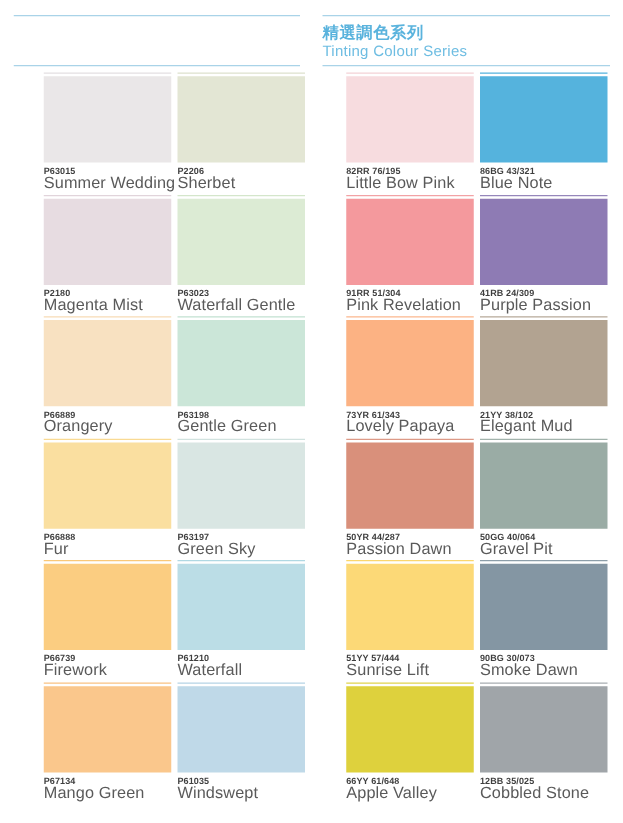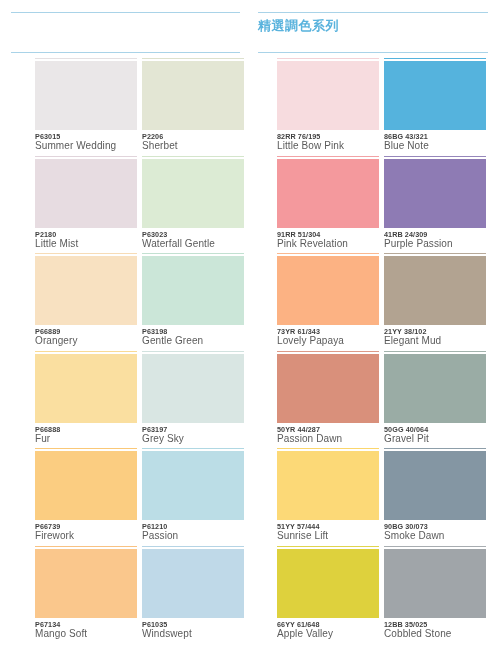--- a/index.html
+++ b/index.html
@@ -111,21 +111,21 @@
   }
   .code {
     font-size: 7.2px;
     font-weight: bold;
     color: #3f3f3f;
     line-height: 9px;
     letter-spacing: 0.1px;
     white-space: nowrap;
   }
   .name {
-    font-size: 10px;
+    font-size: 13px;
     font-weight: normal;
     color: #5a5a5a;
     line-height: 9.5px;
     letter-spacing: 0.1px;
     white-space: nowrap;
   }
 </style>
 </head>
 <body>
 
@@ -134,20 +134,21 @@
   <div class="header">
     <div class="hdr-col left">
       <div class="rule-top"></div>
       <div class="hdr-body"></div>
       <div class="rule-bottom"></div>
     </div>
     <div class="hdr-col right">
       <div class="rule-top"></div>
       <div class="hdr-body">
         <div class="title-cn">精選調色系列</div>
+        <div class="title-en">Tinting Colour Series</div>
       </div>
       <div class="rule-bottom"></div>
     </div>
   </div>
 
   <div class="grid" id="swatch-grid">
       <div class="row">
         <div class="cell c0">
           <div class="divider" style="background: rgb(228, 224, 226);"></div>
           <div class="chip" style="background: rgb(234, 231, 232);"></div>
@@ -180,21 +181,21 @@
             <div class="name">Blue Note</div>
           </div>
         </div>
       </div>
       <div class="row">
         <div class="cell c0">
           <div class="divider" style="background: rgb(225, 212, 219);"></div>
           <div class="chip" style="background: rgb(231, 220, 225);"></div>
           <div class="meta">
             <div class="code">P2180</div>
-            <div class="name">Little Mist</div>
+            <div class="name">Magenta Mist</div>
           </div>
         </div>
         <div class="cell c1">
           <div class="divider" style="background: rgb(212, 230, 203);"></div>
           <div class="chip" style="background: rgb(220, 235, 212);"></div>
           <div class="meta">
             <div class="code">P63023</div>
             <div class="name">Waterfall Gentle</div>
           </div>
         </div>
@@ -256,21 +257,21 @@
           <div class="meta">
             <div class="code">P66888</div>
             <div class="name">Fur</div>
           </div>
         </div>
         <div class="cell c1">
           <div class="divider" style="background: rgb(209, 226, 223);"></div>
           <div class="chip" style="background: rgb(217, 230, 227);"></div>
           <div class="meta">
             <div class="code">P63197</div>
-            <div class="name">Grey Sky</div>
+            <div class="name">Green Sky</div>
           </div>
         </div>
         <div class="cell c2">
           <div class="divider" style="background: rgb(221, 154, 135);"></div>
           <div class="chip" style="background: rgb(217, 144, 123);"></div>
           <div class="meta">
             <div class="code">50YR 44/287</div>
             <div class="name">Passion Dawn</div>
           </div>
         </div>
@@ -290,21 +291,21 @@
           <div class="meta">
             <div class="code">P66739</div>
             <div class="name">Firework</div>
           </div>
         </div>
         <div class="cell c1">
           <div class="divider" style="background: rgb(176, 216, 227);"></div>
           <div class="chip" style="background: rgb(187, 221, 230);"></div>
           <div class="meta">
             <div class="code">P61210</div>
-            <div class="name">Passion</div>
+            <div class="name">Waterfall</div>
           </div>
         </div>
         <div class="cell c2">
           <div class="divider" style="background: rgb(251, 214, 108);"></div>
           <div class="chip" style="background: rgb(252, 217, 119);"></div>
           <div class="meta">
             <div class="code">51YY 57/444</div>
             <div class="name">Sunrise Lift</div>
           </div>
         </div>
@@ -316,21 +317,21 @@
             <div class="name">Smoke Dawn</div>
           </div>
         </div>
       </div>
       <div class="row">
         <div class="cell c0">
           <div class="divider" style="background: rgb(249, 194, 130);"></div>
           <div class="chip" style="background: rgb(250, 199, 140);"></div>
           <div class="meta">
             <div class="code">P67134</div>
-            <div class="name">Mango Soft</div>
+            <div class="name">Mango Green</div>
           </div>
         </div>
         <div class="cell c1">
           <div class="divider" style="background: rgb(181, 212, 229);"></div>
           <div class="chip" style="background: rgb(191, 217, 232);"></div>
           <div class="meta">
             <div class="code">P61035</div>
             <div class="name">Windswept</div>
           </div>
         </div>

